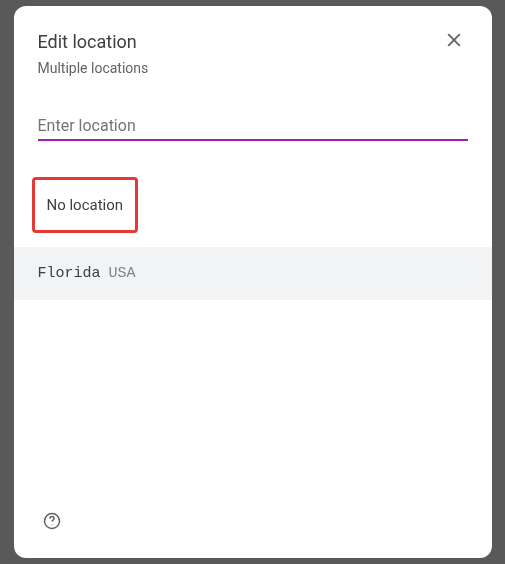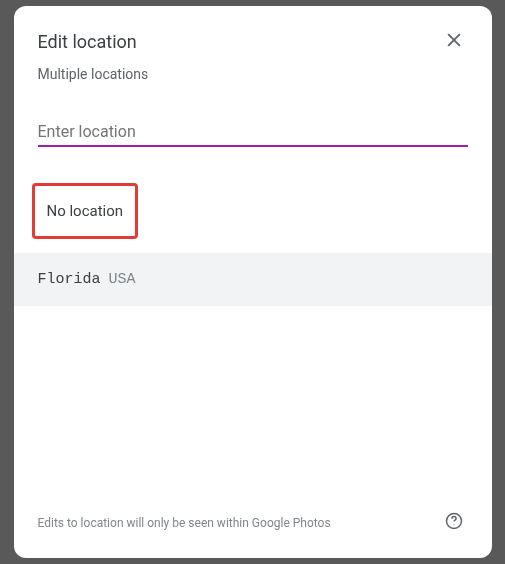--- a/index.html
+++ b/index.html
@@ -37,21 +37,21 @@
     }
     .title {
       font-size: 18px;
       color: #3c4043;
       font-weight: 400;
       line-height: 24px;
     }
     .subtitle {
       font-size: 14px;
       color: #5f6368;
-      margin-top: 12px;
+      margin-top: 6px;
     }
     .close-btn {
       background: none;
       border: none;
       cursor: pointer;
       padding: 4px;
       color: #5f6368;
       display: flex;
       align-items: center;
       justify-content: center;
@@ -166,21 +166,20 @@
     </div>
     <div class="options-gap"></div>
     <div class="option selected">
       <span>Florida</span><span class="option-secondary">USA</span>
     </div>
   </div>
 
   <div class="spacer"></div>
 
   <div class="footer">
-    <div class="footer-text">Edits to location will only be seen within Google Photos</div>
     <button class="help-btn">
       <span>
         <svg viewBox="0 0 24 24" fill="none" stroke="currentColor" stroke-width="1.8">
           <circle cx="12" cy="12" r="9"></circle>
           <path d="M9.5 9.2a2.5 2.5 0 0 1 5 0c0 1.5-2.5 2-2.5 3.3"></path>
           <circle cx="12" cy="16.5" r="0.6" fill="currentColor" stroke="none"></circle>
         </svg>
       </span>
     </button>
   </div>

